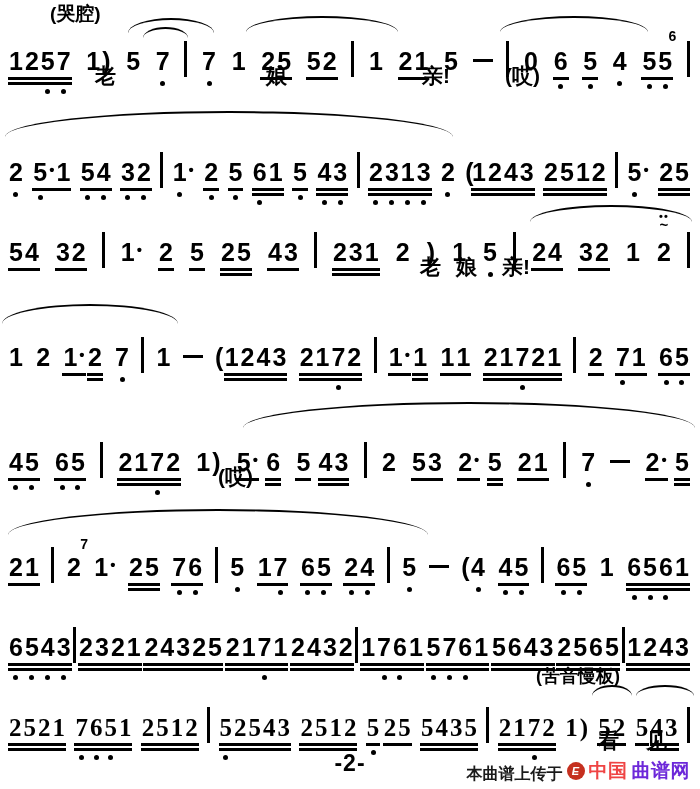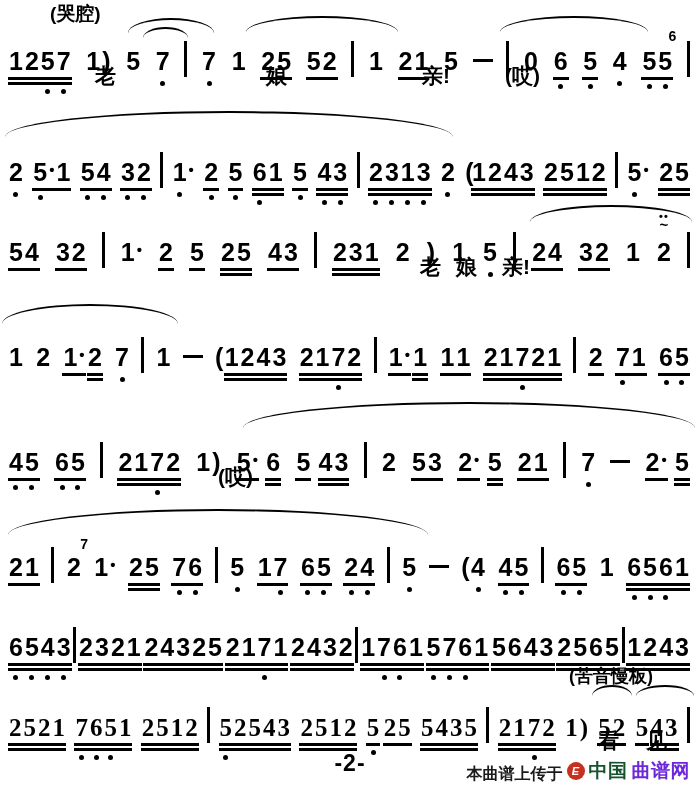--- a/index.html
+++ b/index.html
@@ -207,21 +207,21 @@
           <span class="tok" style="margin-right: -12px;"><span class="ch par">(</span></span>
           <span class="tok"><span class="ch bd">4</span></span>
           <span class="tok u1"><span class="ch bd">4</span><span class="ch bd">5</span></span>
           <div class="bar"></div>
           <span class="tok u1"><span class="ch bd">6</span><span class="ch bd">5</span></span>
           <span class="tok"><span class="ch">1</span></span>
           <span class="tok u2"><span class="ch bd">6</span><span class="ch bd">5</span><span class="ch bd">6</span><span class="ch">1</span></span>
         </div>
       </div>
       <div class="line" style="top: 620px;">
-        <div class="slabel" style="position: absolute; left: 569px; top: 44px; font-size: 18px;">(苦音慢板)</div>
+        <div class="slabel" style="position: absolute; left: 536px; top: 44px; font-size: 18px;">(苦音慢板)</div>
         <div class="notes">
           <span class="tok u2"><span class="ch bd">6</span><span class="ch bd">5</span><span class="ch bd">4</span><span class="ch bd">3</span></span>
           <div class="bar"></div>
           <span class="tok u2"><span class="ch">2</span><span class="ch">3</span><span class="ch">2</span><span class="ch">1</span></span>
           <span class="tok u2"><span class="ch">2</span><span class="ch">4</span><span class="ch">3</span><span class="ch">2</span><span class="ch">5</span></span>
           <span class="tok u2"><span class="ch">2</span><span class="ch">1</span><span class="ch bd">7</span><span class="ch">1</span></span>
           <span class="tok u2"><span class="ch">2</span><span class="ch">4</span><span class="ch">3</span><span class="ch">2</span></span>
           <div class="bar"></div>
           <span class="tok u2"><span class="ch">1</span><span class="ch bd">7</span><span class="ch bd">6</span><span class="ch">1</span></span>
           <span class="tok u2"><span class="ch bd">5</span><span class="ch bd">7</span><span class="ch bd">6</span><span class="ch">1</span></span>
@@ -253,16 +253,16 @@
           <div class="bar"></div>
         </div>
         <div class="lyric" style="left: 598px; top: 30px;">看</div>
         <div class="lyric" style="left: 646px; top: 30px;">见</div>
       </div>
     </div>
   <div class="footer-page">-2-</div>
   <div class="credit">
     <span class="prefix" style="color: rgb(26, 26, 26); margin-top: 8px;">本曲谱上传于</span>
     <span class="logo" style="background: rgb(197, 48, 31);">E</span>
-    <span class="site strong" style="color: #14532d;">中国</span>
+    <span class="site strong" style="color: #ef4444;">中国</span>
     <span class="site light" style="color: #6d28d9;">曲谱网</span>
   </div>
 </div>
 
 </body></html>

